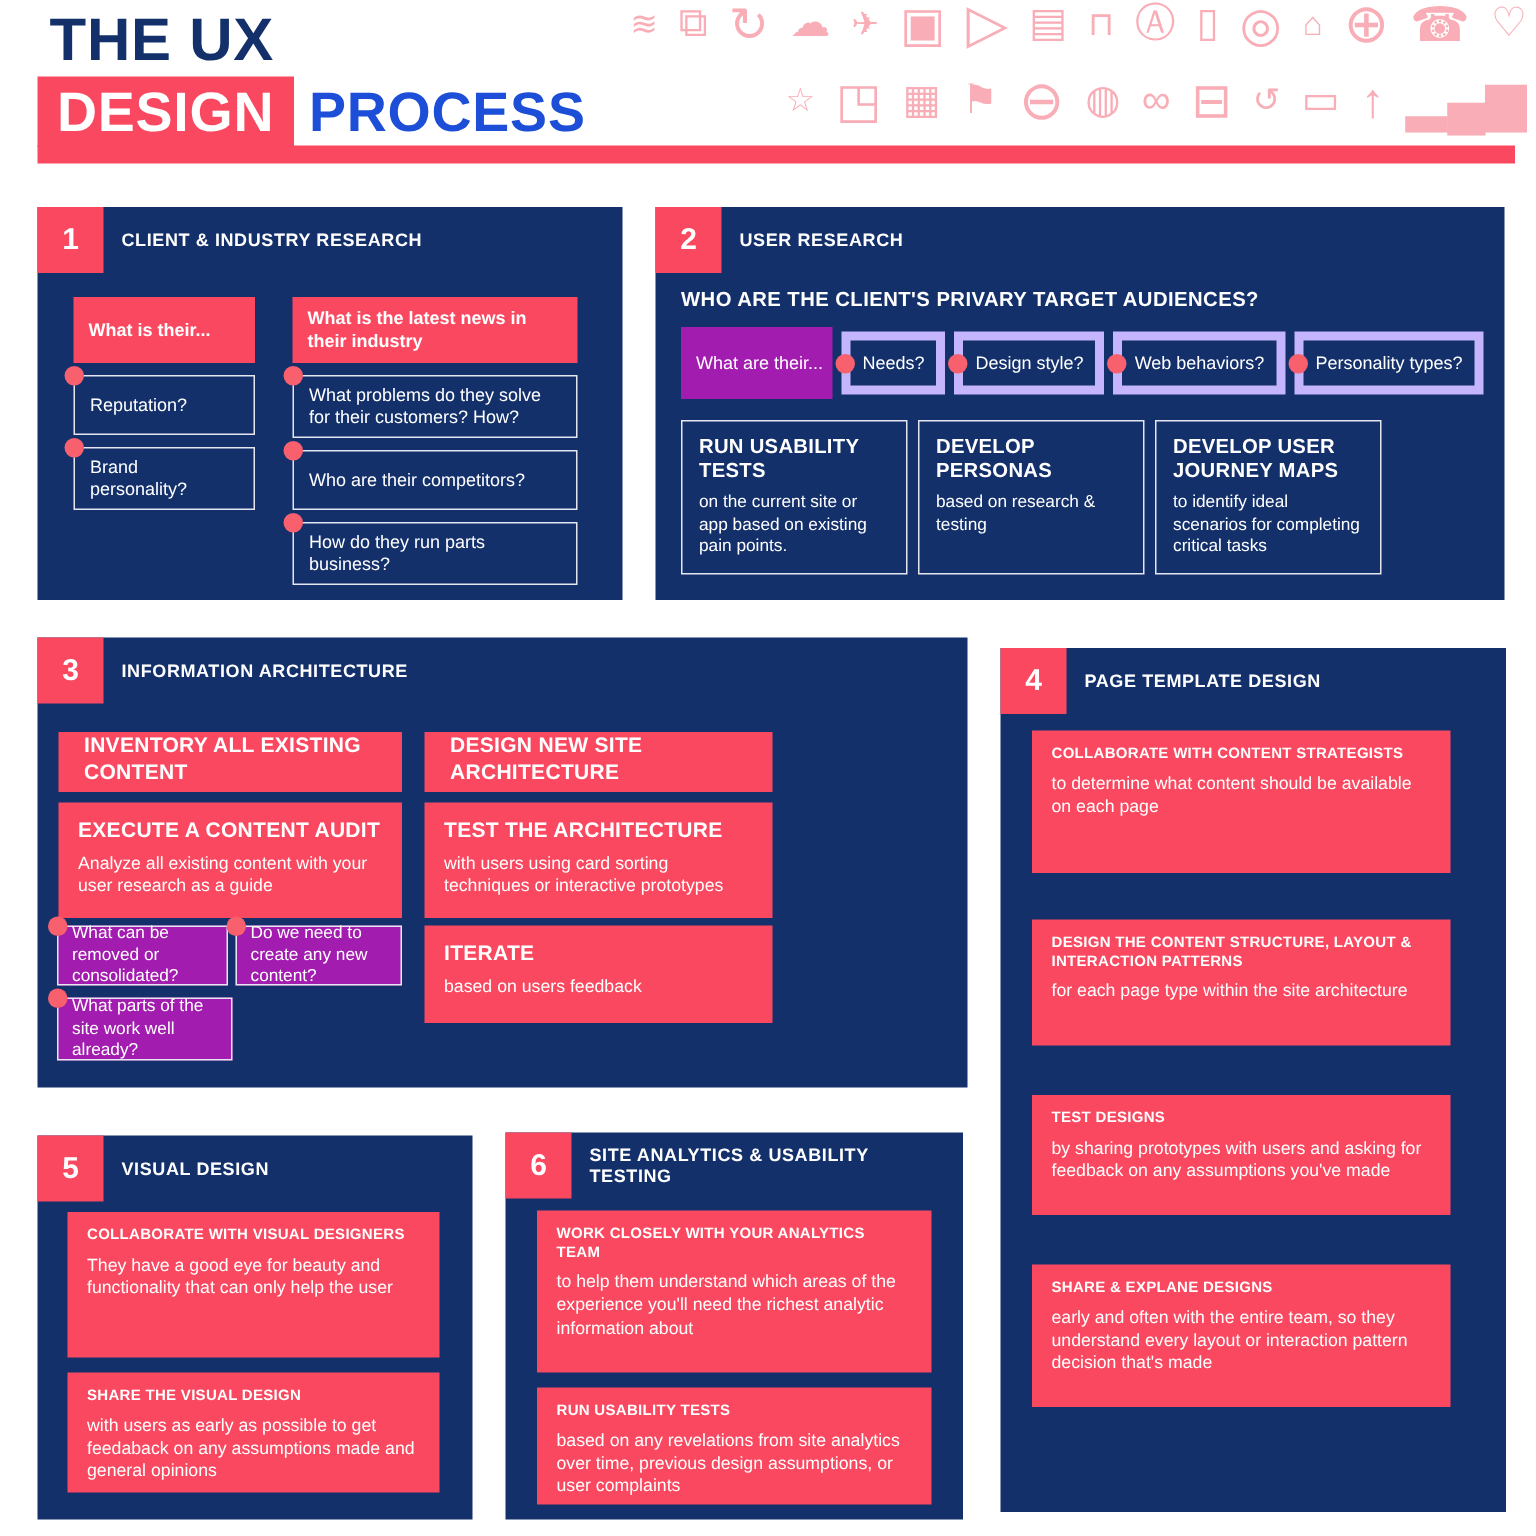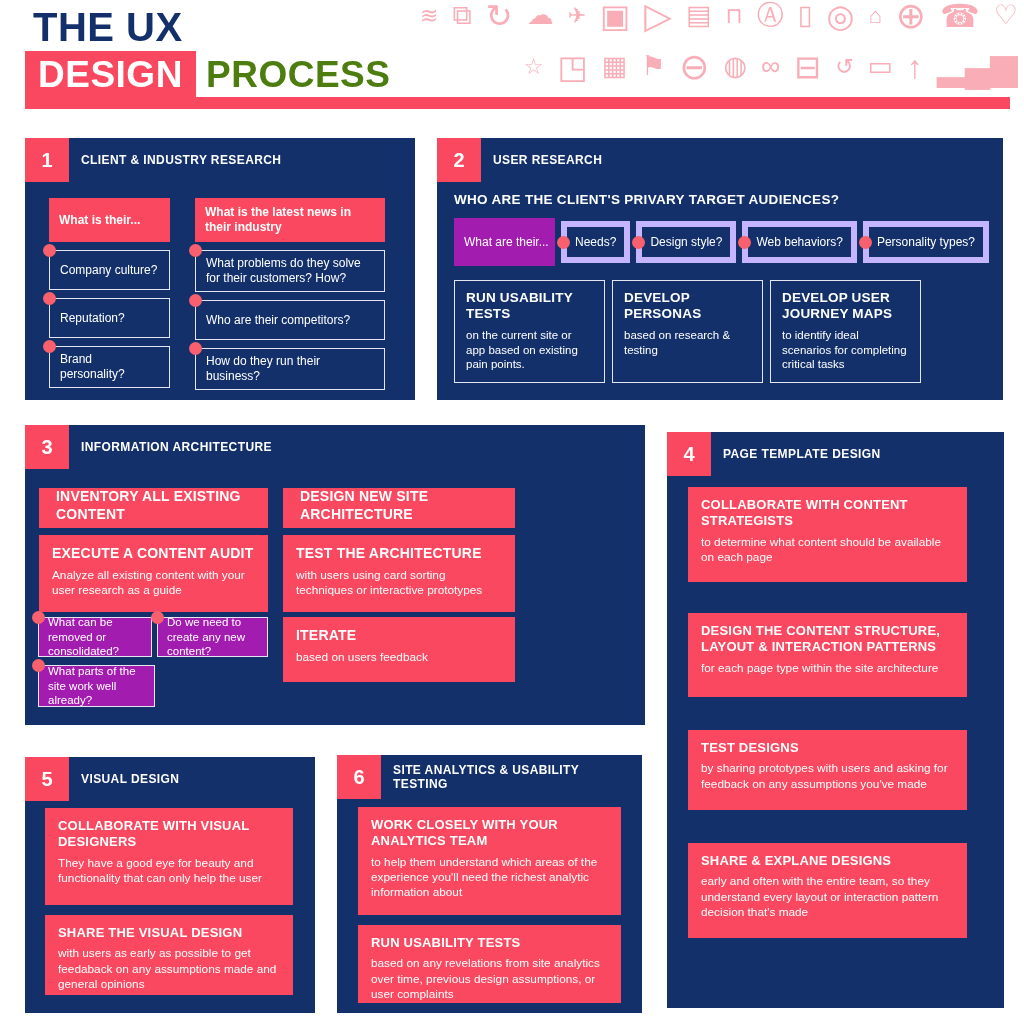--- a/index.html
+++ b/index.html
@@ -3,21 +3,21 @@
 <meta charset="utf-8">
 <style>
   * { margin:0; padding:0; box-sizing:border-box; }
   html,body { background:#ffffff; }
   body { font-family:"Liberation Sans", sans-serif; }
   .canvas { position:relative; width:1024px; height:1024px; background:#ffffff; overflow:hidden; }
 
   
   .brand-top { position:absolute; left:33px; top:5px; font-size:40px; font-weight:800; color:#13306B; letter-spacing:.5px; }
   .brand-highlight { position:absolute; left:25px; top:51px; height:47px; background:#F9485F; color:#fff; display:flex; align-items:center; padding:0 13px; font-size:37px; font-weight:800; letter-spacing:.5px; }
-  .brand-rest { position:absolute; left:206px; top:51px; height:47px; display:flex; align-items:center; color:#4d7c0f; font-size:37px; font-weight:800; letter-spacing:.5px; }
+  .brand-rest { position:absolute; left:206px; top:51px; height:47px; display:flex; align-items:center; color:#1d4ed8; font-size:37px; font-weight:800; letter-spacing:.5px; }
   .brand-bar { position:absolute; left:25px; top:97px; width:985px; height:12px; background:#F9485F; }
   .icon-cluster { position:absolute; top:-10px; right:6px; width:600px; height:102px; display:flex; flex-wrap:wrap; align-items:center; justify-content:flex-end; column-gap:14px; row-gap:0; color:#F9AEB7; overflow:hidden; line-height:1; }
   .icon-cluster span { font-size:27px; }
   .icon-cluster span:nth-child(3n) { font-size:32px; }
   .icon-cluster span:nth-child(4n+1) { font-size:22px; }
   .icon-cluster span:nth-child(7n) { font-size:36px; }
 
   
   .panel { position:absolute; background:#13306B; color:#fff; }
   .badge { position:absolute; left:0; top:0; width:44px; height:44px; background:#F9485F; display:flex; align-items:center; justify-content:center; font-size:20px; font-weight:700; }
@@ -42,21 +42,21 @@
   .s2 .aud-row { position:absolute; left:17px; top:80px; height:48px; display:flex; align-items:center; gap:6px; }
   .aud-lead { height:48px; width:101px; display:flex; align-items:center; padding-left:10px; font-size:12px; background:#a21caf; }
   .aud-item { position:relative; height:42px; display:flex; align-items:center; justify-content:center; font-size:12px; border:6px solid #c4b5fd; padding:0 8px; }
   .s2 .activities { position:absolute; left:17px; top:142px; display:flex; gap:7px; }
   .activity { width:151px; height:103px; border:1px solid #E6E6F0; padding:9px 11px; }
   .activity h3 { font-size:13.5px; font-weight:700; line-height:1.22; letter-spacing:.2px; }
   .activity p { font-size:11.5px; line-height:1.28; margin-top:5px; }
 
   
   .step { position:absolute; background:#F9485F; padding:10px 13px; }
-  .step h3 { font-size:13px; font-weight:700; line-height:1.25; letter-spacing:.2px; }
+  .step h3 { font-size:10px; font-weight:700; line-height:1.25; letter-spacing:.2px; }
   .step p { font-size:11.8px; line-height:1.3; margin-top:5px; }
   .step.solo { display:flex; padding:0 17px; }
   .step.solo h3 { font-size:14px; }
 
   
   .s3 { left:25px; top:425px; width:620px; height:300px; }
   .s3 .inv   { left:14px;  top:63px;  width:229px; height:40px; }
   .s3 .audit { left:14px;  top:110px; width:229px; height:77px; }
   .s3 .audit h3 { font-size:14px; }
   .s3 .arch  { left:258px; top:63px;  width:232px; height:40px; }
@@ -131,45 +131,41 @@
   </div>
 
   <section class="panel s1">
     <div class="badge">1</div>
     <div class="sec-title">CLIENT &amp; INDUSTRY RESEARCH</div>
 
     <div class="col colA">
       <div class="col-head">What is their...</div>
       <div class="q-box">
         <span class="dot corner"></span>
-        <span>Company culture?</span>
-      </div>
-      <div class="q-box">
-        <span class="dot corner"></span>
         <span>Reputation?</span>
       </div>
       <div class="q-box">
         <span class="dot corner"></span>
         <span>Brand personality?</span>
       </div>
     </div>
 
     <div class="col colB">
       <div class="col-head">What is the latest news in their industry</div>
       <div class="q-box">
         <span class="dot corner"></span>
         <span>What problems do they solve for their customers? How?</span>
       </div>
       <div class="q-box">
         <span class="dot corner"></span>
         <span>Who are their competitors?</span>
       </div>
       <div class="q-box">
         <span class="dot corner"></span>
-        <span>How do they run their business?</span>
+        <span>How do they run parts business?</span>
       </div>
     </div>
   </section>
 
   <section class="panel s2">
     <div class="badge">2</div>
     <div class="sec-title">USER RESEARCH</div>
 
     <div class="question">WHO ARE THE CLIENT'S PRIVARY TARGET AUDIENCES?</div>
 

